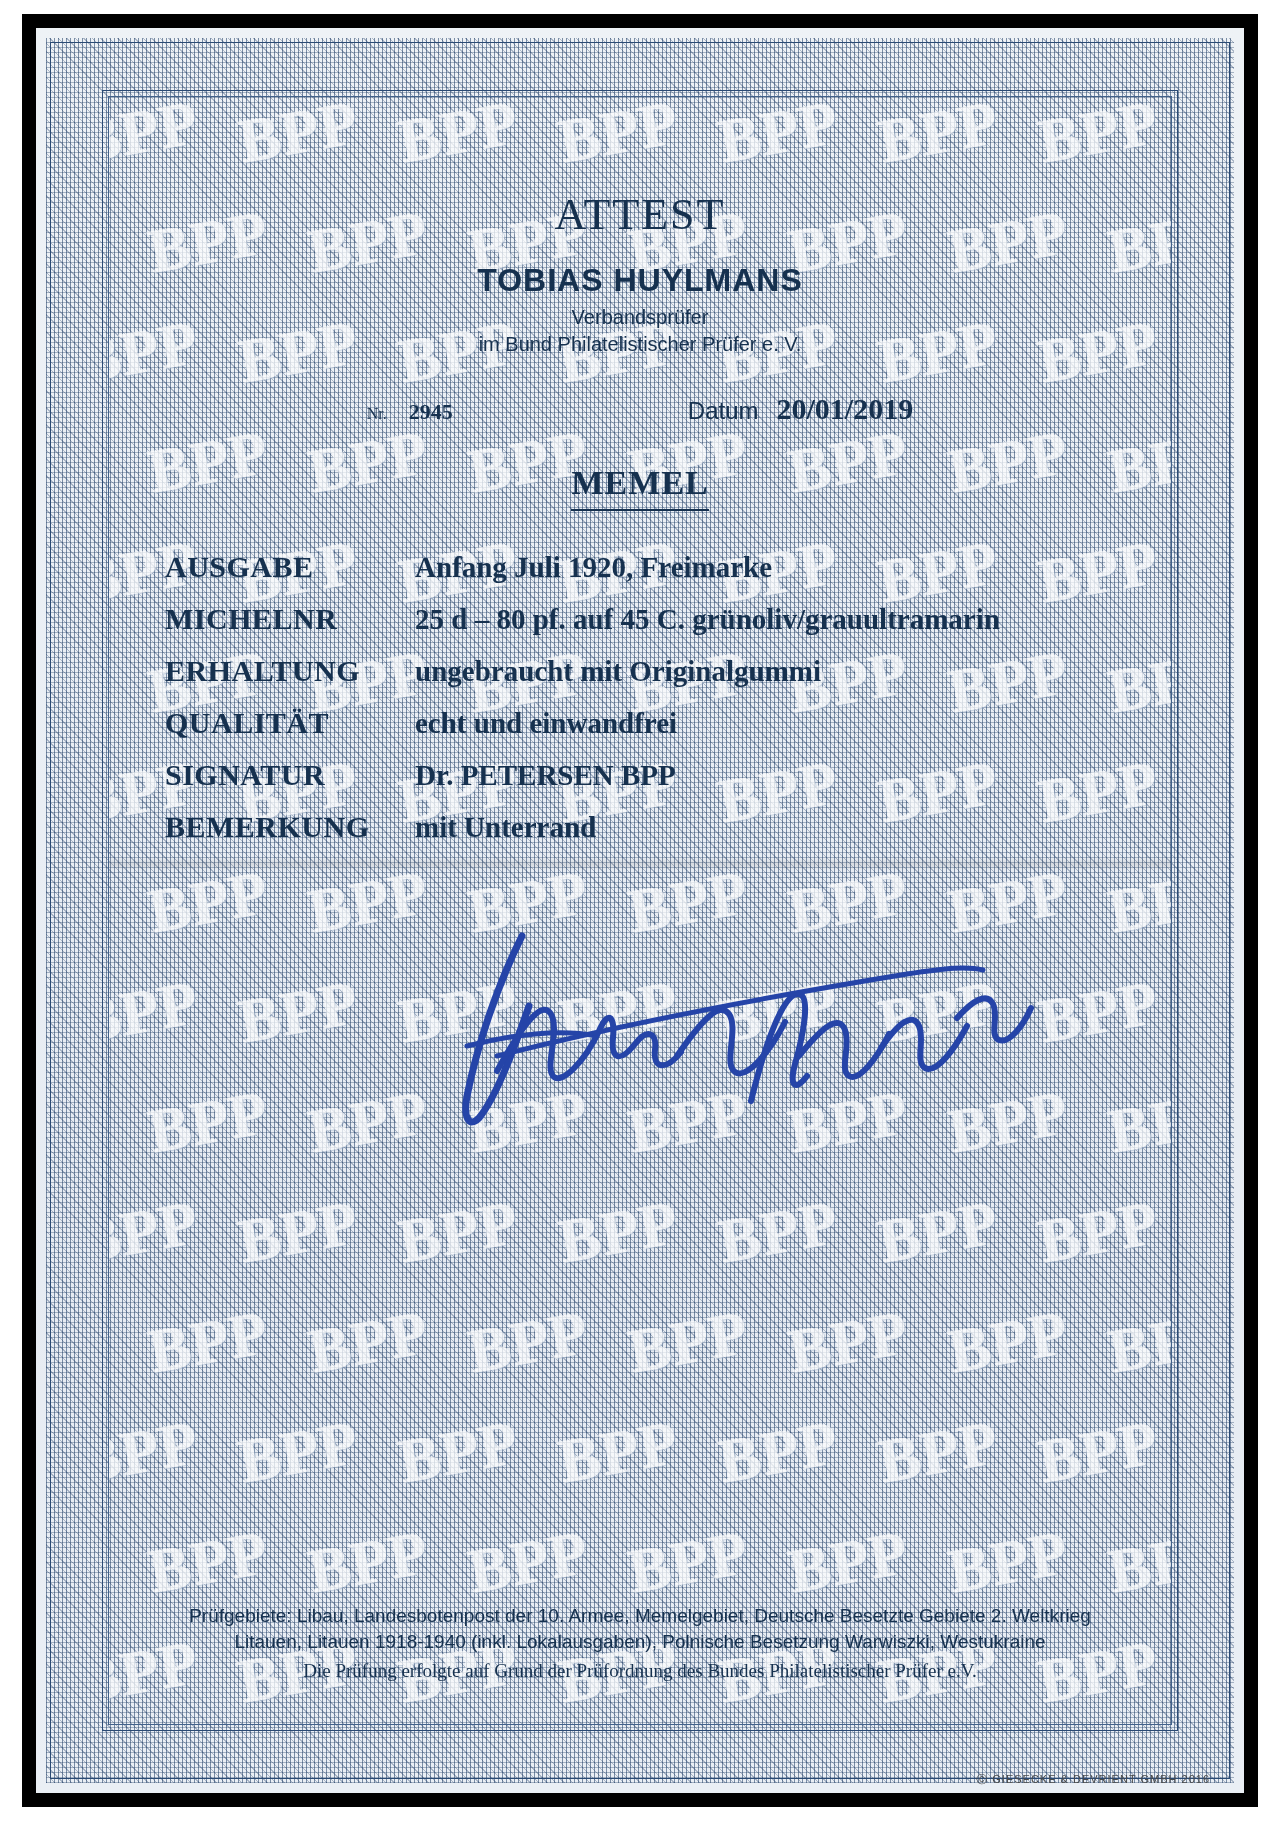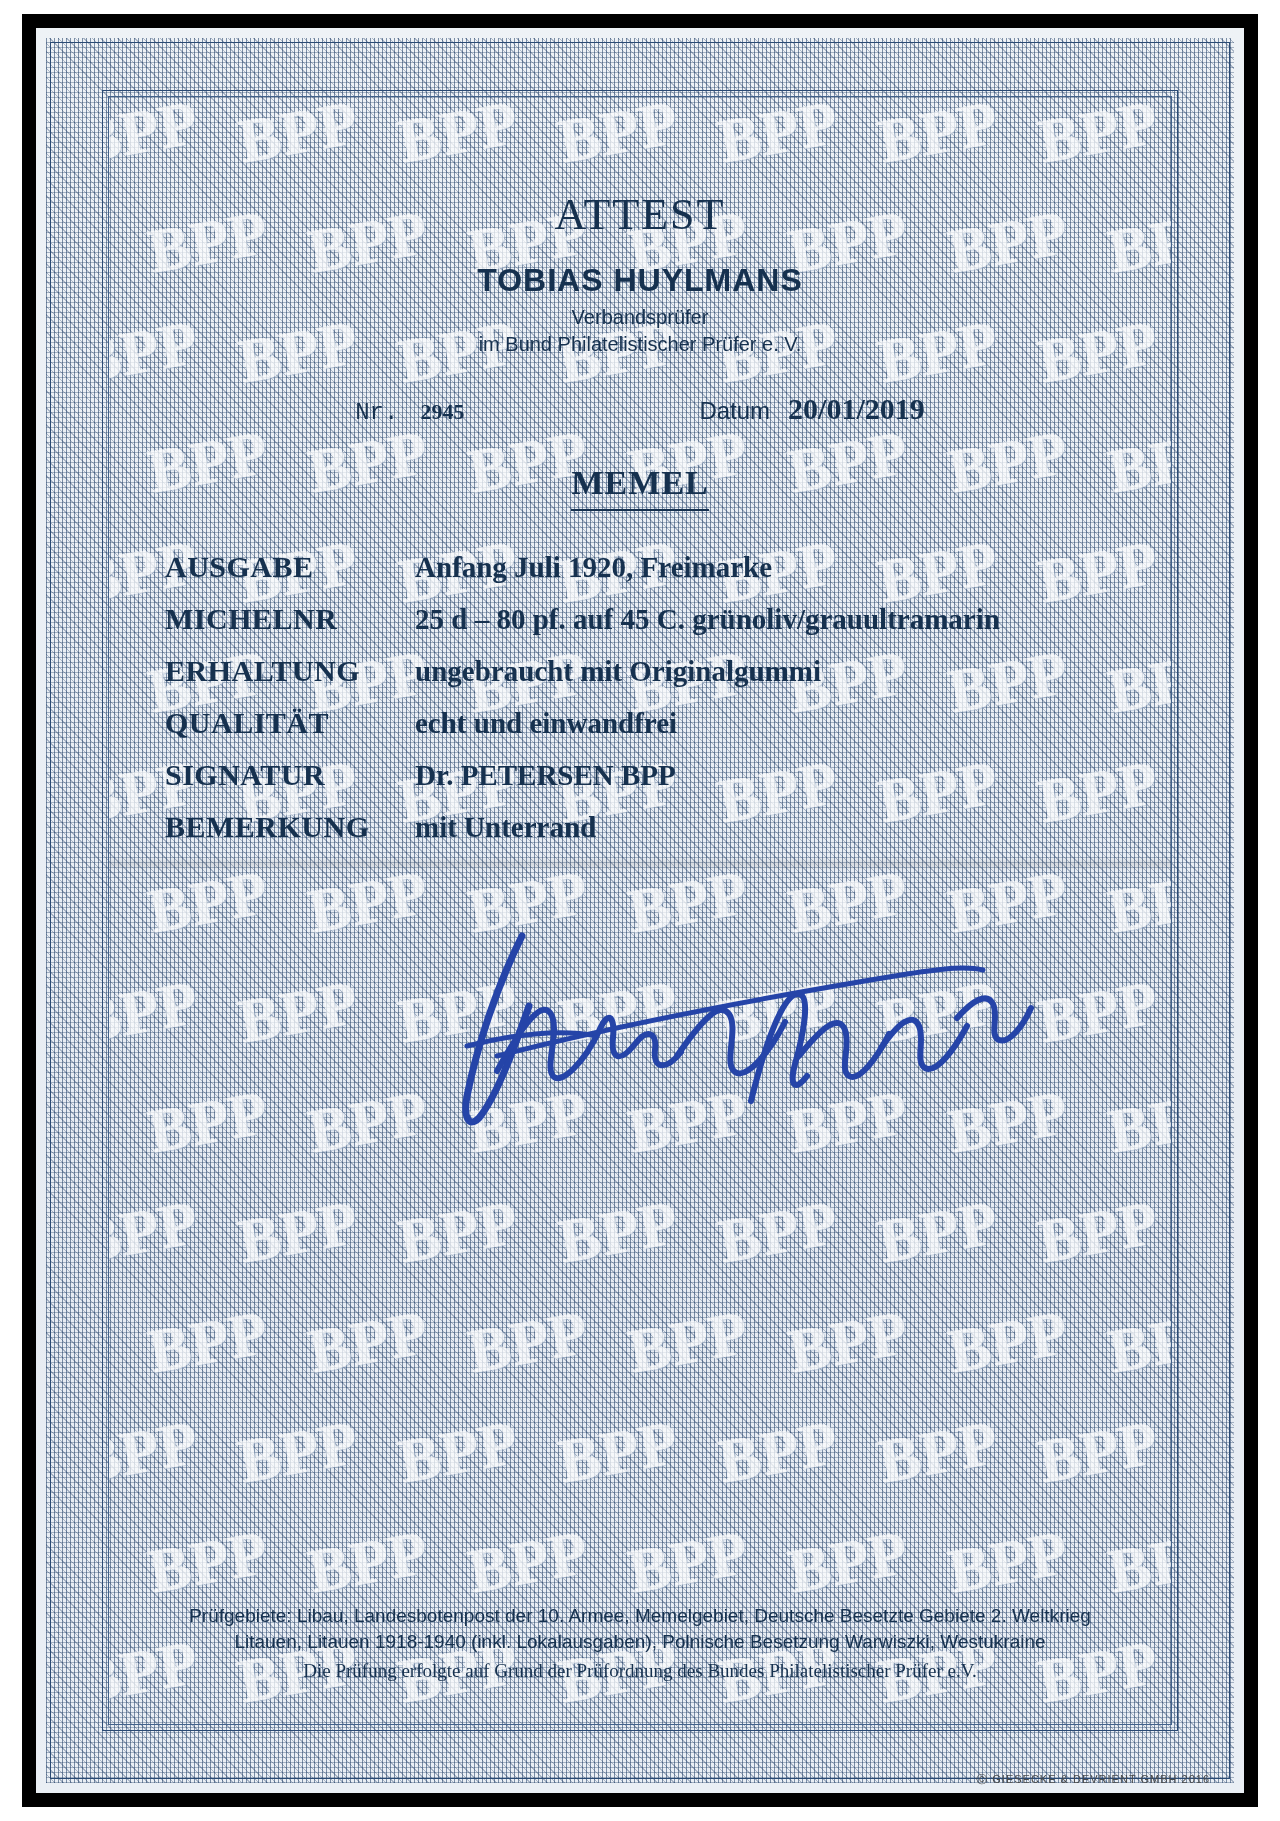--- a/index.html
+++ b/index.html
@@ -163,22 +163,22 @@
 
   .nr-row {
     margin-top: 36px;
     display: flex;
     align-items: baseline;
     justify-content: center;
     gap: 0;
     color: #16314f;
   }
   .nr-label {
-    font-size: 24px;
-    font-family: Liberation Mono, monospace;
+    font-size: 16px;
+    font-family: Liberation Serif, serif;
   }
   .nr-value {
     font-size: 22px;
     font-weight: bold;
     font-family: "Liberation Serif", serif;
     margin-left: 22px;
   }
   .date-label {
     font-size: 24px;
     font-family: "Liberation Sans", sans-serif;

